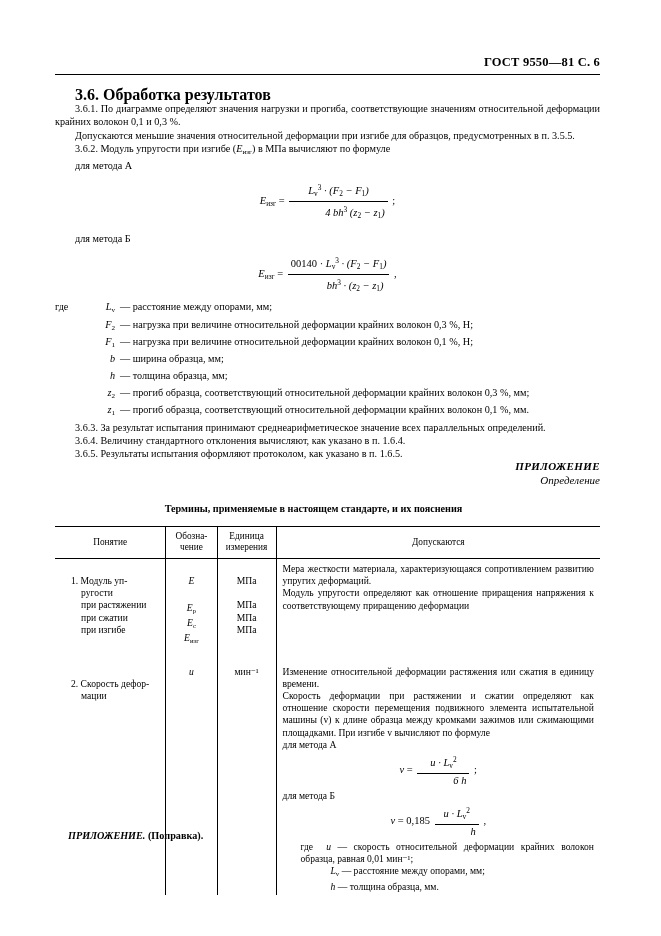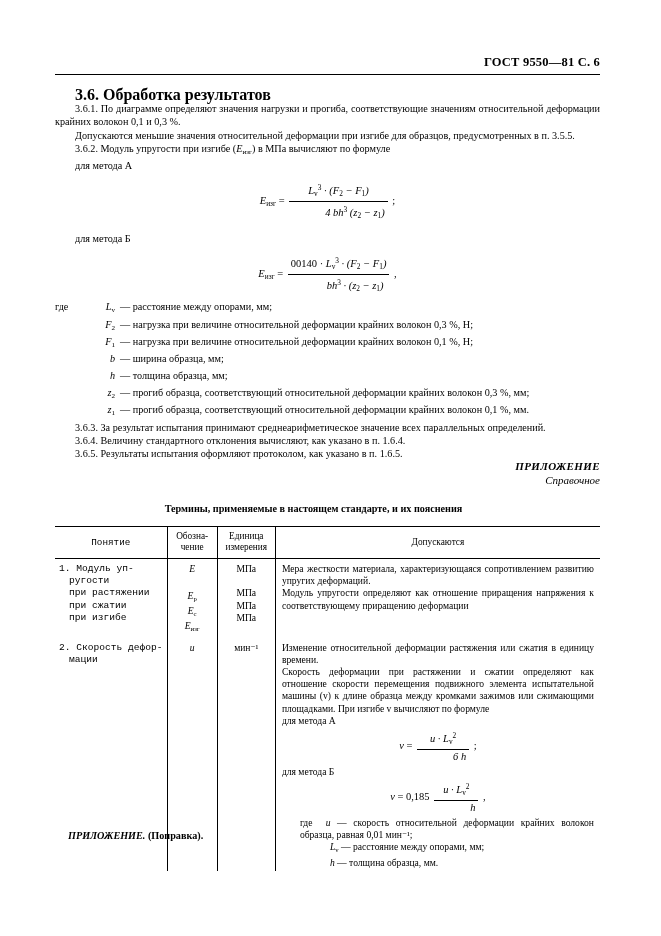--- a/index.html
+++ b/index.html
@@ -158,36 +158,36 @@
   .termtable thead th {
     border-top: 1.6px solid #000;
     border-bottom: 1.6px solid #000;
     text-align: center;
     font-weight: normal;
     font-size: 9.3px;
     line-height: 11px;
     padding: 4px 3px 5px 3px;
     vertical-align: middle;
   }
-  .termtable th:first-child, .termtable td:first-child { border-left: none; font-family: Liberation Mono, monospace; }
+  .termtable th:first-child, .termtable td:first-child { border-left: none; }
   .termtable th:last-child, .termtable td:last-child { border-right: none; }
   .col-term { width: 90px; }
   .col-sym  { width: 45px; }
   .col-unit { width: 53px; }
   .col-def  { width: 357px; }
   td.c-term { padding-top: 4px; }
   td.c-sym, td.c-unit {
     text-align: center;
     padding-top: 4px;
   }
   td.c-def {
     text-align: justify;
     padding: 4px 6px 2px 6px;
   }
-  .rowlist { margin: 0; padding: 0; list-style: none; }
+  .rowlist { margin: 12px; padding: 0; list-style: none; }
   .rowlist li { white-space: nowrap; }
   .hang { padding-left: 10px; display: block; }
   .defpara { margin: 0; }
   .tbl-formula {
     text-align: center;
     margin: 3px 0 3px 0;
     font-size: 10px;
   }
   .tbl-where { margin: 1px 0 0 18px; }
   .tbl-where .ln { display: block; }
@@ -291,21 +291,21 @@
       </table>
 
     <p class="para" style="margin-top:1px">3.6.3.  За результат испытания принимают среднеарифметическое значение всех параллельных определений.</p>
     <p class="para">3.6.4.  Величину стандартного отклонения вычисляют, как указано в п. 1.6.4.</p>
     <p class="para">3.6.5.  Результаты испытания оформляют протоколом, как указано в п. 1.6.5.</p>
 
   </div>
 
   <div class="appendix-block">
     <div class="appendix-title">ПРИЛОЖЕНИЕ</div>
-    <div>Справочное</div>
+    <div>Определение</div>
   </div>
 
   <div class="tbl-title">Термины, применяемые в настоящем стандарте, и их пояснения</div>
 
   <table class="termtable">
     <thead>
       <tr>
         <th class="col-term">Понятие</th>
         <th class="col-sym"><span>Обозна-</span><br><span>чение</span></th>
         <th class="col-unit"><span>Единица</span><br><span>измерения</span></th>

